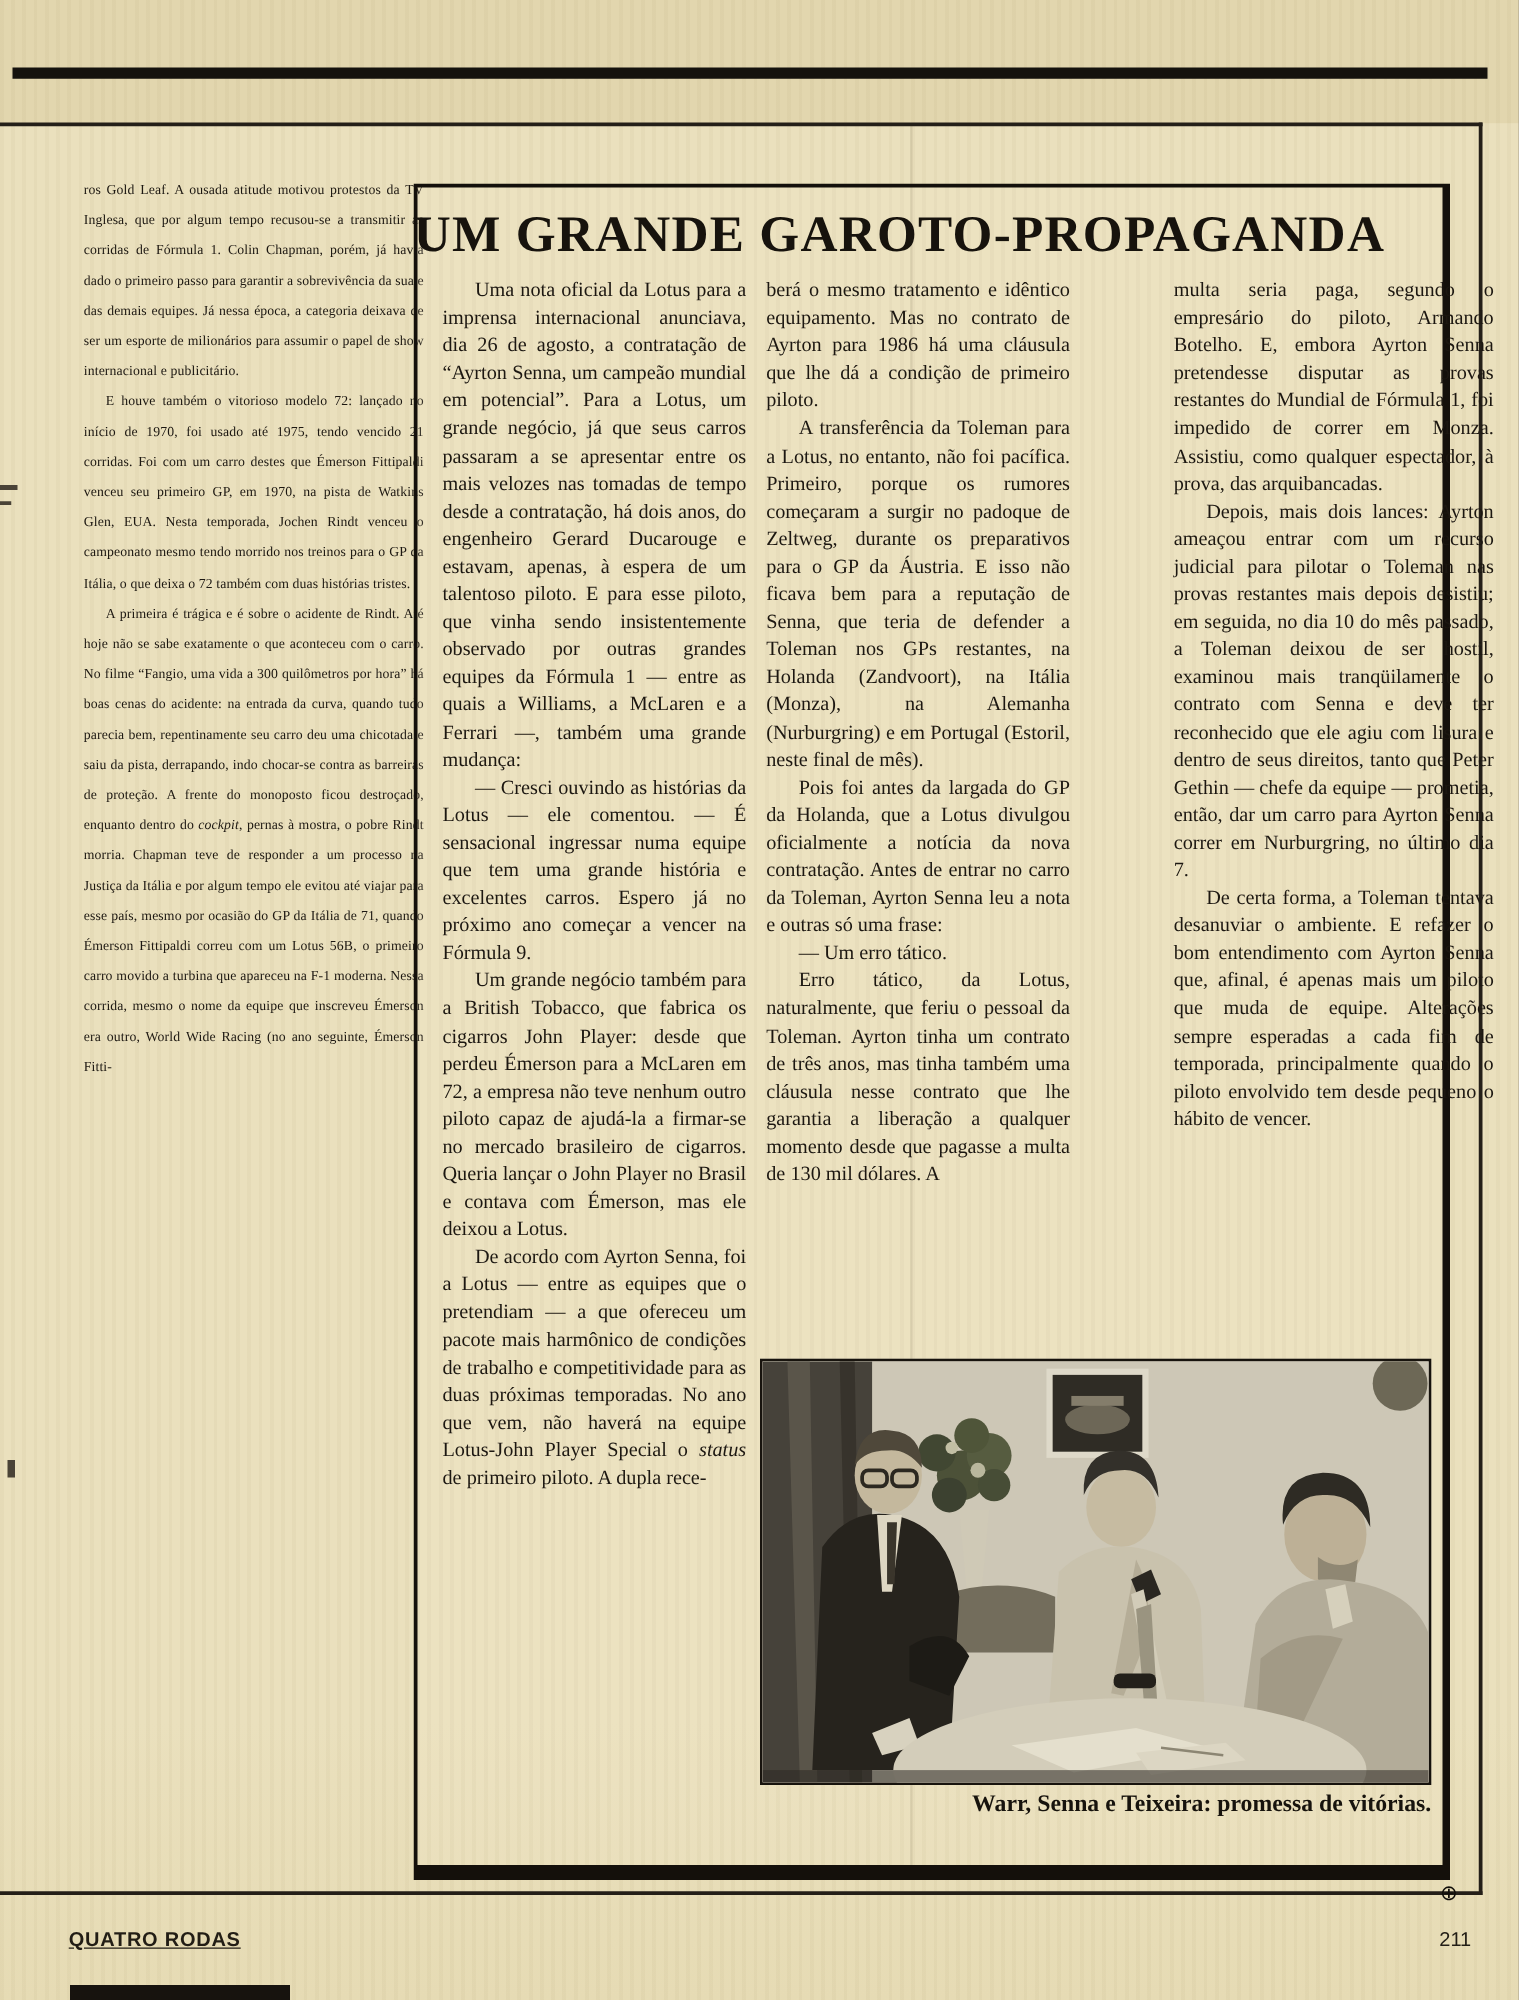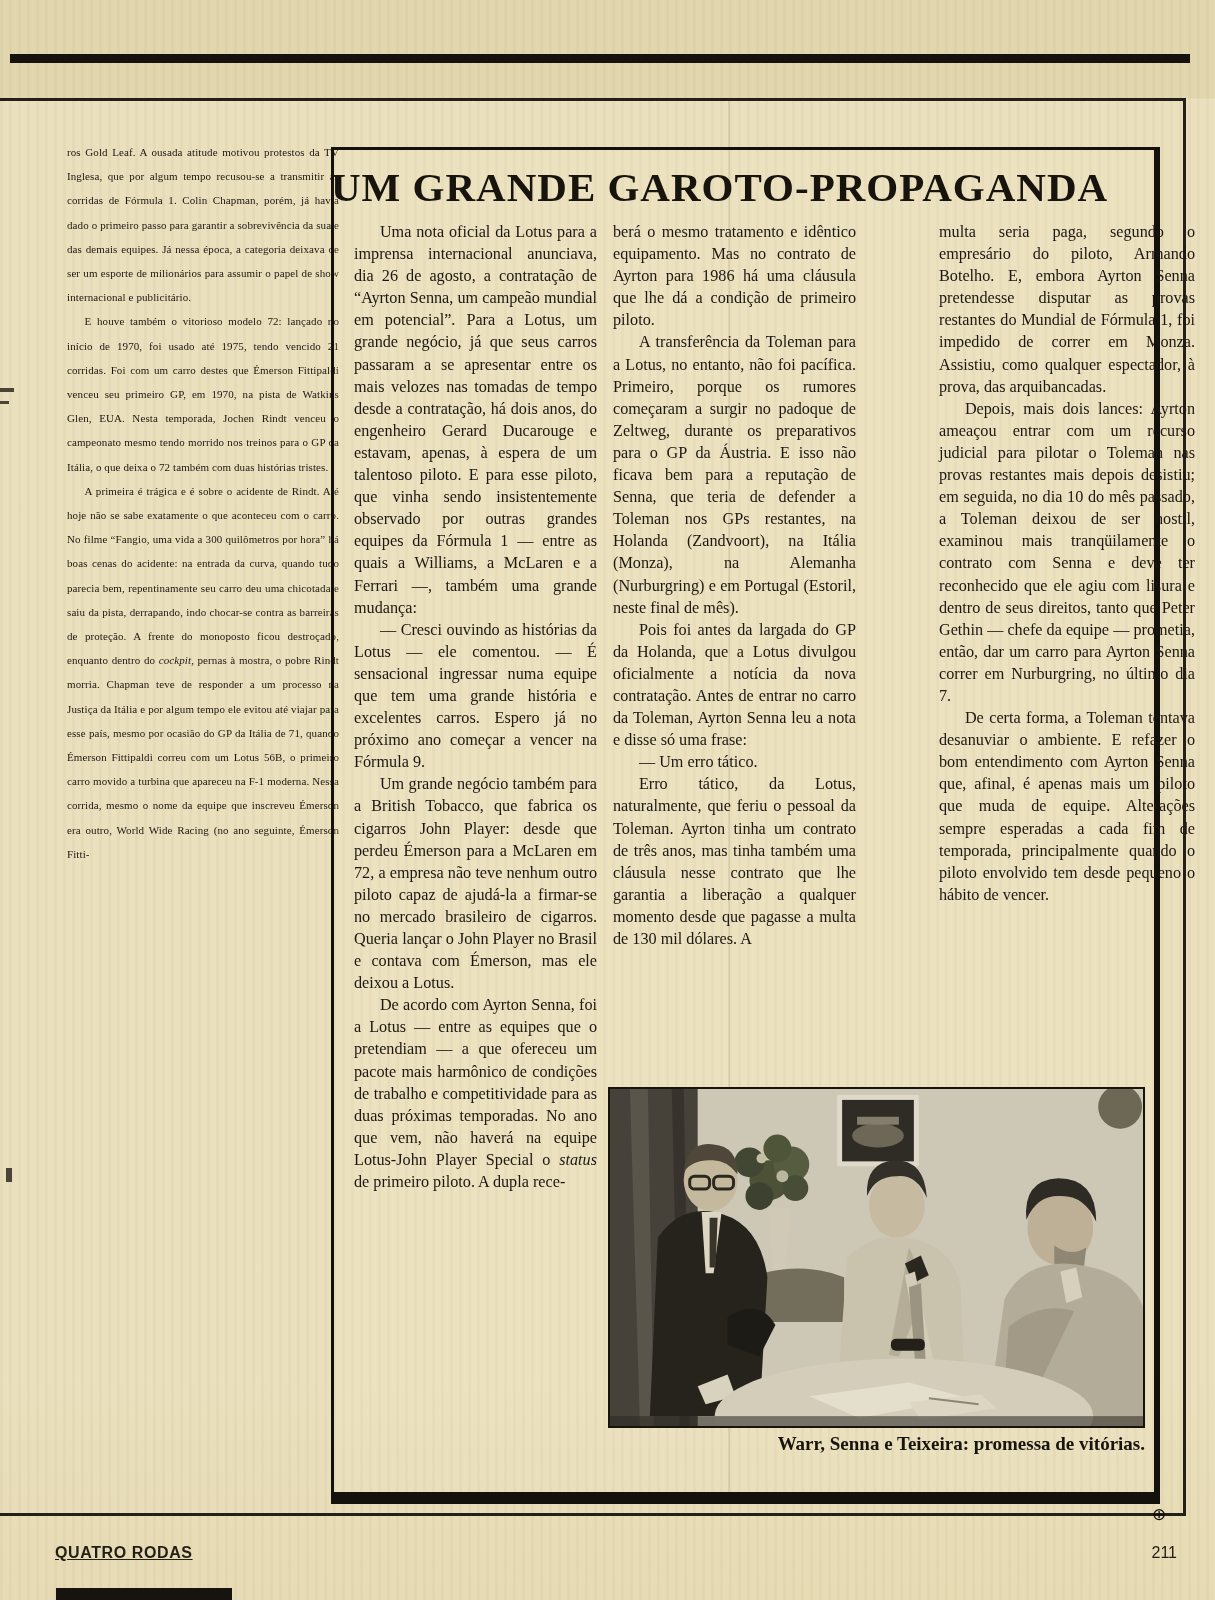--- a/index.html
+++ b/index.html
@@ -97,21 +97,21 @@
 
   <div class="col box-col box-col-1">
       <p>Uma nota oficial da Lotus para a imprensa internacional anunciava, dia 26 de agosto, a contratação de “Ayrton Senna, um campeão mundial em potencial”. Para a Lotus, um grande negócio, já que seus carros passaram a se apresentar entre os mais velozes nas tomadas de tempo desde a contratação, há dois anos, do engenheiro Gerard Ducarouge e estavam, apenas, à espera de um talentoso piloto. E para esse piloto, que vinha sendo insistentemente observado por outras grandes equipes da Fórmula 1 — entre as quais a Williams, a McLaren e a Ferrari —, também uma grande mudança:</p>
       <p>— Cresci ouvindo as histórias da Lotus — ele comentou. — É sensacional ingressar numa equipe que tem uma grande história e excelentes carros. Espero já no próximo ano começar a vencer na Fórmula 9.</p>
       <p>Um grande negócio também para a British Tobacco, que fabrica os cigarros John Player: desde que perdeu Émerson para a McLaren em 72, a empresa não teve nenhum outro piloto capaz de ajudá-la a firmar-se no mercado brasileiro de cigarros. Queria lançar o John Player no Brasil e contava com Émerson, mas ele deixou a Lotus.</p>
       <p>De acordo com Ayrton Senna, foi a Lotus — entre as equipes que o pretendiam — a que ofereceu um pacote mais harmônico de condições de trabalho e competitividade para as duas próximas temporadas. No ano que vem, não haverá na equipe Lotus-John Player Special o <i>status</i> de primeiro piloto. A dupla rece-</p>
     </div>
   <div class="col box-col box-col-2 cont">
       <p>berá o mesmo tratamento e idêntico equipamento. Mas no contrato de Ayrton para 1986 há uma cláusula que lhe dá a condição de primeiro piloto.</p>
       <p>A transferência da Toleman para a Lotus, no entanto, não foi pacífica. Primeiro, porque os rumores começaram a surgir no padoque de Zeltweg, durante os preparativos para o GP da Áustria. E isso não ficava bem para a reputação de Senna, que teria de defender a Toleman nos GPs restantes, na Holanda (Zandvoort), na Itália (Monza), na Alemanha (Nurburgring) e em Portugal (Estoril, neste final de mês).</p>
-      <p>Pois foi antes da largada do GP da Holanda, que a Lotus divulgou oficialmente a notícia da nova contratação. Antes de entrar no carro da Toleman, Ayrton Senna leu a nota e disse só uma frase:</p>
+      <p>Pois foi antes da largada do GP da Holanda, que a Lotus divulgou oficialmente a notícia da nova contratação. Antes de entrar no carro da Toleman, Ayrton Senna leu a nota e outras só uma frase:</p>
       <p>— Um erro tático.</p>
       <p>Erro tático, da Lotus, naturalmente, que feriu o pessoal da Toleman. Ayrton tinha um contrato de três anos, mas tinha também uma cláusula nesse contrato que lhe garantia a liberação a qualquer momento desde que pagasse a multa de 130 mil dólares. A</p>
     </div>
   <div class="col box-col box-col-3 cont">
       <p>multa seria paga, segundo o empresário do piloto, Armando Botelho. E, embora Ayrton Senna pretendesse disputar as provas restantes do Mundial de Fórmula 1, foi impedido de correr em Monza. Assistiu, como qualquer espectador, à prova, das arquibancadas.</p>
       <p>Depois, mais dois lances: Ayrton ameaçou entrar com um recurso judicial para pilotar o Toleman nas provas restantes mais depois desistiu; em seguida, no dia 10 do mês passado, a Toleman deixou de ser hostil, examinou mais tranqüilamente o contrato com Senna e deve ter reconhecido que ele agiu com lisura e dentro de seus direitos, tanto que Peter Gethin — chefe da equipe — prometia, então, dar um carro para Ayrton Senna correr em Nurburgring, no último dia 7.</p>
       <p>De certa forma, a Toleman tentava desanuviar o ambiente. E refazer o bom entendimento com Ayrton Senna que, afinal, é apenas mais um piloto que muda de equipe. Alterações sempre esperadas a cada fim de temporada, principalmente quando o piloto envolvido tem desde pequeno o hábito de vencer.</p>
     </div>
 
   <div class="photo">

